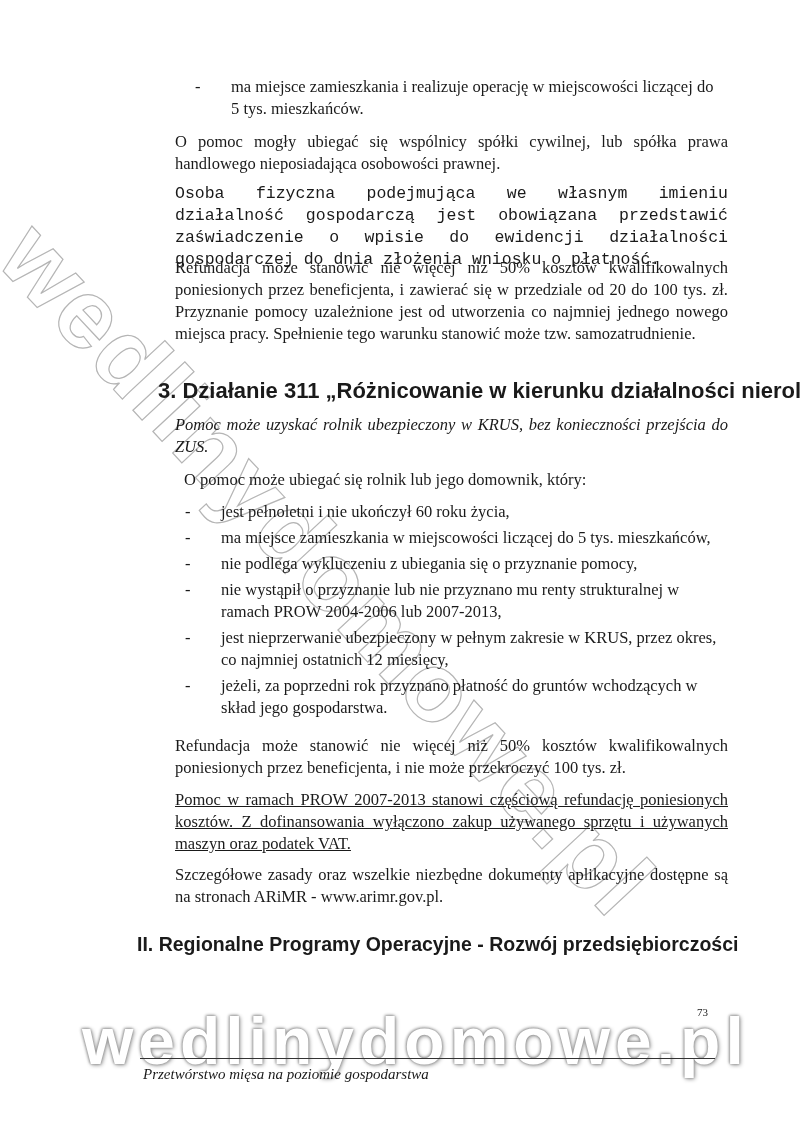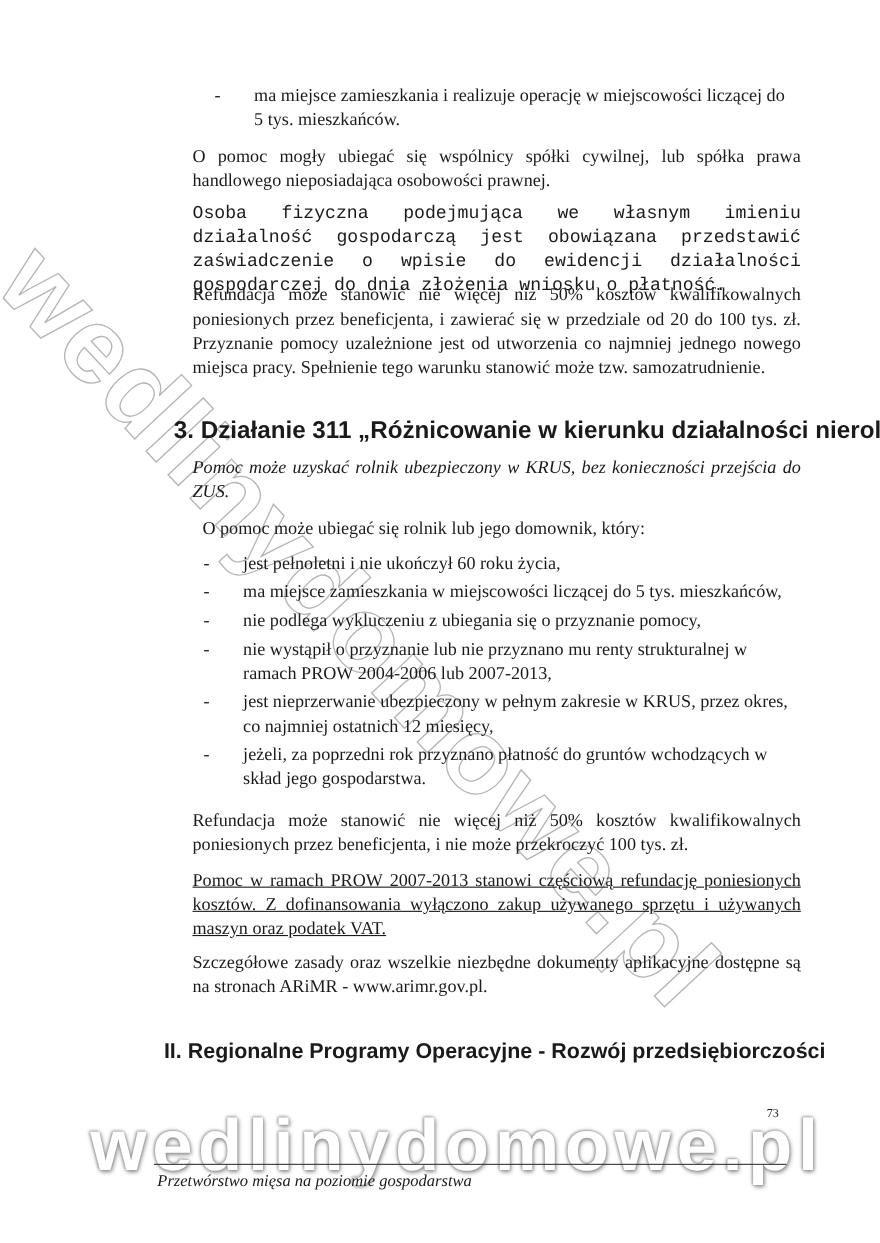--- a/index.html
+++ b/index.html
@@ -8,21 +8,21 @@
   .page { position: absolute; left: 0; top: 0; width: 800px; height: 1130px; }
   .p { position: absolute; left: 175px; width: 553px; font-size: 16.5px; line-height: 22px;
        text-align: justify; margin: 0; }
   .bullet-list { position: absolute; left: 185px; width: 545px; margin: 0; padding: 0; list-style: none;
        font-size: 16.5px; line-height: 22px; }
   .bullet-list li { position: relative; padding-left: 36px; margin-bottom: 4px; }
   .bullet-list li .dash { position: absolute; left: 0; top: 0; }
   .h3 { position: absolute; left: 158px; font-family: "Liberation Sans", sans-serif; font-weight: bold;
         font-size: 22px; margin: 0; white-space: nowrap; }
   .h2 { position: absolute; left: 133px; font-family: "Liberation Sans", sans-serif; font-weight: bold;
-        font-size: 19.5px; margin: 16px; white-space: nowrap; }
+        font-size: 19.5px; margin: 4px; white-space: nowrap; }
   .italic { font-style: italic; }
   .watermark-diag { position: absolute; left: 60px; top: 200px; font-family: "Liberation Sans", sans-serif;
         font-weight: bold; font-size: 98px; color: transparent; -webkit-text-stroke: 1.2px #b5b5b5;
         transform: rotate(47deg); transform-origin: 0 0; white-space: nowrap; letter-spacing: 2px;
         pointer-events: none; }
   .watermark-bottom { position: absolute; left: 82px; top: 1003px; font-family: "Liberation Sans", sans-serif;
         font-weight: bold; font-size: 66px; color: #ffffff; letter-spacing: 5px;
         text-shadow: 0 0 2px #9a9a9a, 1px 1px 4px #8c8c8c, -1px -1px 3px #b0b0b0;
         white-space: nowrap; pointer-events: none; }
   .footer-rule { position: absolute; left: 140px; top: 1058px; width: 575px; height: 1px; background: #333; }

